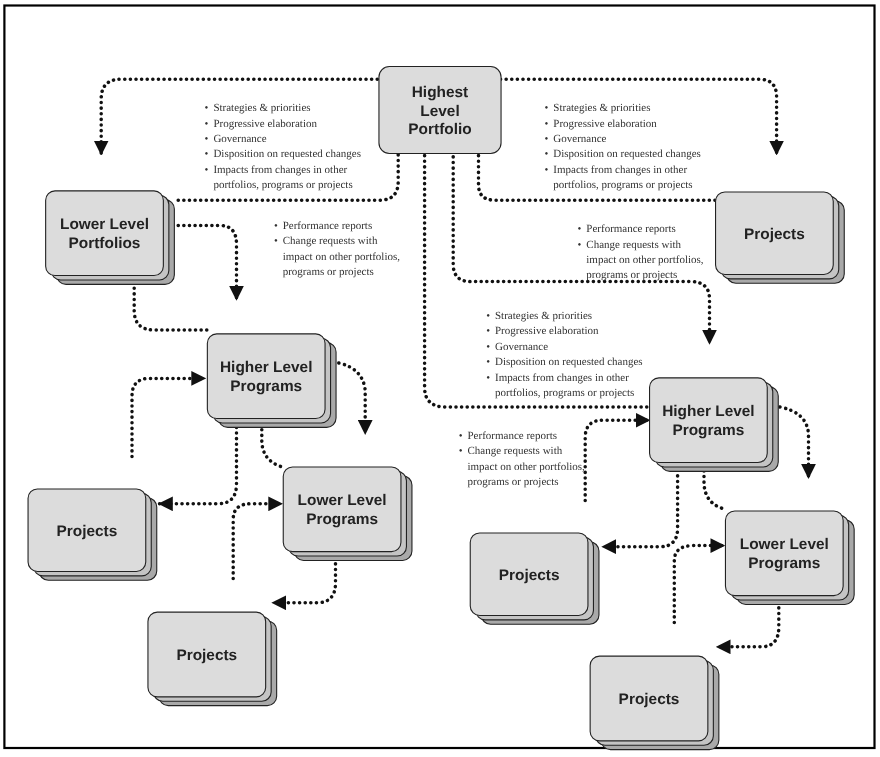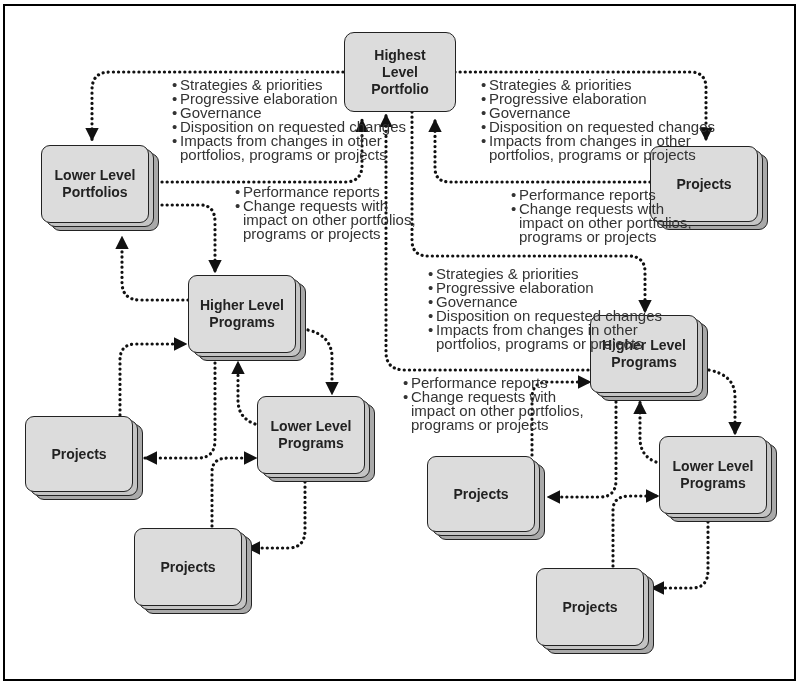--- a/index.html
+++ b/index.html
@@ -1,25 +1,25 @@
 <!DOCTYPE html>
 <html><head>
 <meta charset="utf-8">
 <style>
   html, body { margin: 0; padding: 0; background: #ffffff; }
   body { width: 800px; height: 688px; position: relative; overflow: hidden; font-family: "Liberation Sans", sans-serif; }
   .frame { position: absolute; left: 3px; top: 4px; width: 511px; height: 677px; border: 2px solid #000; box-sizing: border-box; }
   .frame { width: 793px; }
   svg.links { position: absolute; left: 0; top: 0; width: 800px; height: 688px; }
   .box-stack { position: absolute; }
-  .box-stack .layer { position: absolute; border: 1.5px solid #222; border-radius: 9px; background: #a9a9a9; box-sizing: border-box; }
+  .box-stack .layer { position: absolute; border: 1.5px solid #222; border-radius: 9px; background: #a9a9a9; box-sizing: border-box; margin-top: 28px; }
   .box-stack .layer.l2 { background: #c4c4c4; }
   .box-stack .layer.front { background: #dcdcdc; display: flex; align-items: center; justify-content: center; text-align: center; }
   .box-label { font-weight: bold; font-size: 14px; line-height: 17px; color: #222; white-space: pre-line; }
-  .note { position: absolute; font-size: 15px; line-height: 14px; color: #333; margin: 0; padding: 0; list-style: none; }
+  .note { position: absolute; font-size: 10px; line-height: 14px; color: #333; margin: 14px; padding: 0; list-style: none; font-family: Liberation Serif, serif; }
   .note li { position: relative; padding-left: 8px; }
   .note li::before { content: "•"; position: absolute; left: 0; top: 0; }
   .note li.cont { padding-left: 8px; }
   .note li.cont::before { content: ""; }
 </style>
 </head>
 <body>
 
 <div class="frame"></div>
 

